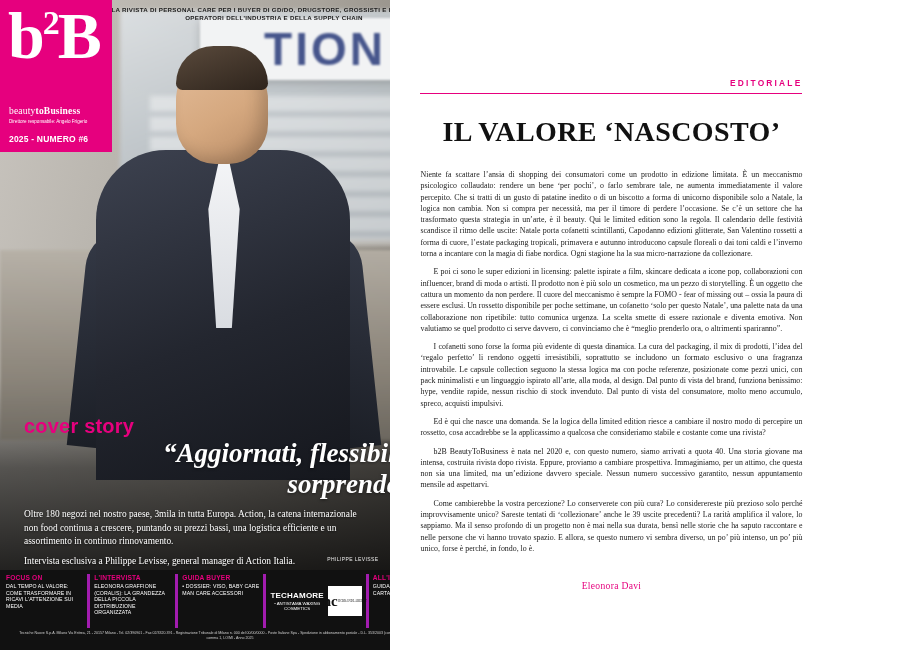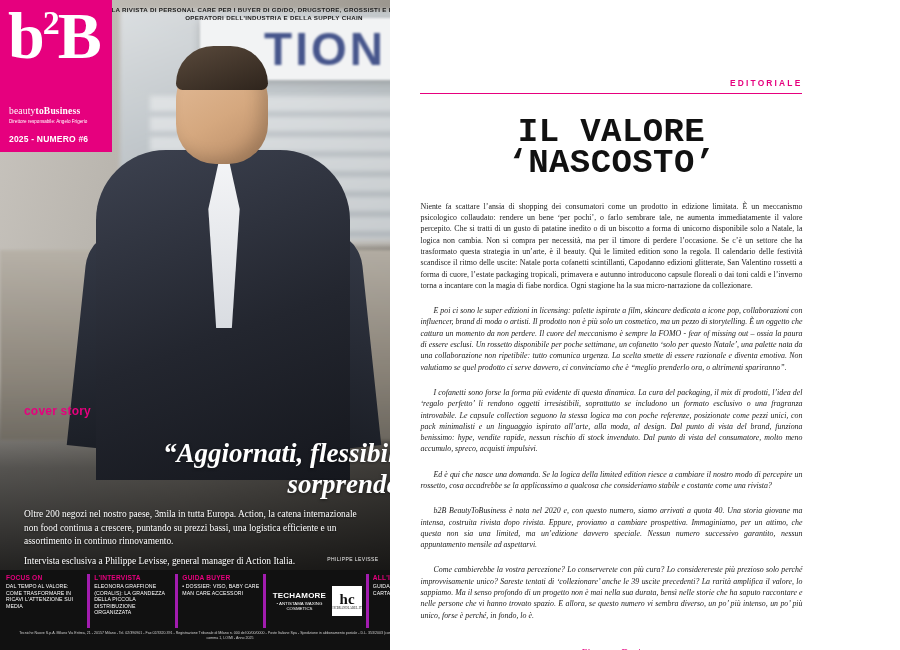--- a/index.html
+++ b/index.html
@@ -195,24 +195,24 @@
     color: #ffffff;
     font-family: "Liberation Sans", sans-serif;
     font-size: 8.5px;
     font-weight: bold;
     letter-spacing: .2px;
   }
 
   
   .cover-story-label {
     position: absolute;
-    left: 24px; top: 404px;
+    left: 24px; top: 415px;
     color: #e6007e;
     font-family: "Liberation Sans", sans-serif;
-    font-size: 12px;
+    font-size: 20px;
     font-weight: bold;
     letter-spacing: .2px;
     z-index: 7;
   }
   .cover-headline {
     position: absolute;
     left: 22px; top: 438px;
     width: 420px;
     color: #ffffff;
     font-family: "Liberation Serif", serif;
@@ -291,21 +291,21 @@
     color: #fff;
     font-family: "Liberation Sans", sans-serif;
   }
   .tech-logo .t1 { font-size: 8px; font-weight: bold; letter-spacing: .2px; }
   .tech-logo .t2 { font-size: 4.4px; line-height: 5.4px; margin-top: 1px; }
   .hc-logo {
     width: 34px; height: 30px;
     background: #ffffff;
     color: #111;
     display: flex;
-    flex-direction: column;
+    flex-direction: row;
     align-items: center;
     justify-content: center;
     font-family: "Liberation Serif", serif;
   }
   .hc-logo .hc { font-size: 15px; font-weight: bold; line-height: 14px; }
   .hc-logo .hct { font-size: 3px; letter-spacing: .1px; }
   .cover-footer {
     position: absolute;
     left: 0; top: 628px;
     width: 460px; height: 22px;
@@ -343,38 +343,38 @@
     margin-bottom: 5px;
   }
   .ed-rule {
     height: 1px;
     background: #e6007e;
     width: 100%;
     margin-bottom: 22px;
   }
   .ed-title {
     text-align: center;
-    font-family: Liberation Mono, monospace;
-    font-size: 34px;
+    font-family: Liberation Serif, serif;
+    font-size: 28px;
     line-height: 31px;
     color: #111111;
     letter-spacing: .4px;
     margin-bottom: 22px;
   }
   .ed-body p {
     margin: 0;
     text-indent: 13px;
     font-family: "Liberation Serif", serif;
     font-size: 7.9px;
     line-height: 11.3px;
     color: #1a1a1a;
     text-align: justify;
   }
   .ed-body p.first { text-indent: 0; }
-  .ed-body p + p { margin-top: 14px; font-style: italic; }
+  .ed-body p + p { margin-top: 7px; }
   .ed-sign {
     margin-top: 26px;
     text-align: center;
     color: #e6007e;
     font-family: "Liberation Serif", serif;
     font-size: 9.6px;
     letter-spacing: .3px;
   }
 </style>
 </head>
@@ -403,21 +403,21 @@
     <div class="logo-block">
       <div class="logo-b2b"><span>b</span><span class="sup">2</span><span>B</span></div>
       <div class="logo-sub"><span>beauty</span><b>toBusiness</b></div>
       <div class="logo-credit">Direttore responsabile: Angelo Frigerio</div>
       <div class="logo-issue">2025 - NUMERO #6</div>
     </div>
 
     <div class="cover-story-label">cover story</div>
     <div class="cover-headline">“Aggiornati, flessibili... e sorprendenti”</div>
     <div class="cover-deck">
-      <p>Oltre 200 negozi nel nostro paese, 3mila in tutta Europa. Action, la catena internazionale non food continua a crescere, puntando su prezzi bassi, una logistica efficiente e un assortimento in continuo rinnovamento.</p>
+      <p>Oltre 180 negozi nel nostro paese, 3mila in tutta Europa. Action, la catena internazionale non food continua a crescere, puntando su prezzi bassi, una logistica efficiente e un assortimento in continuo rinnovamento.</p>
       <p>Intervista esclusiva a Philippe Levisse, general manager di Action Italia.</p>
     </div>
     <div class="photo-credit">PHILIPPE LEVISSE</div>
 
     <div class="cover-boxes">
       <div class="cbox">
         <div class="cbox-title">FOCUS ON</div>
         <div class="cbox-body">DAL TEMPO AL VALORE: COME TRASFORMARE IN RICAVI L'ATTENZIONE SUI MEDIA</div>
       </div>
       <div class="cbox">

